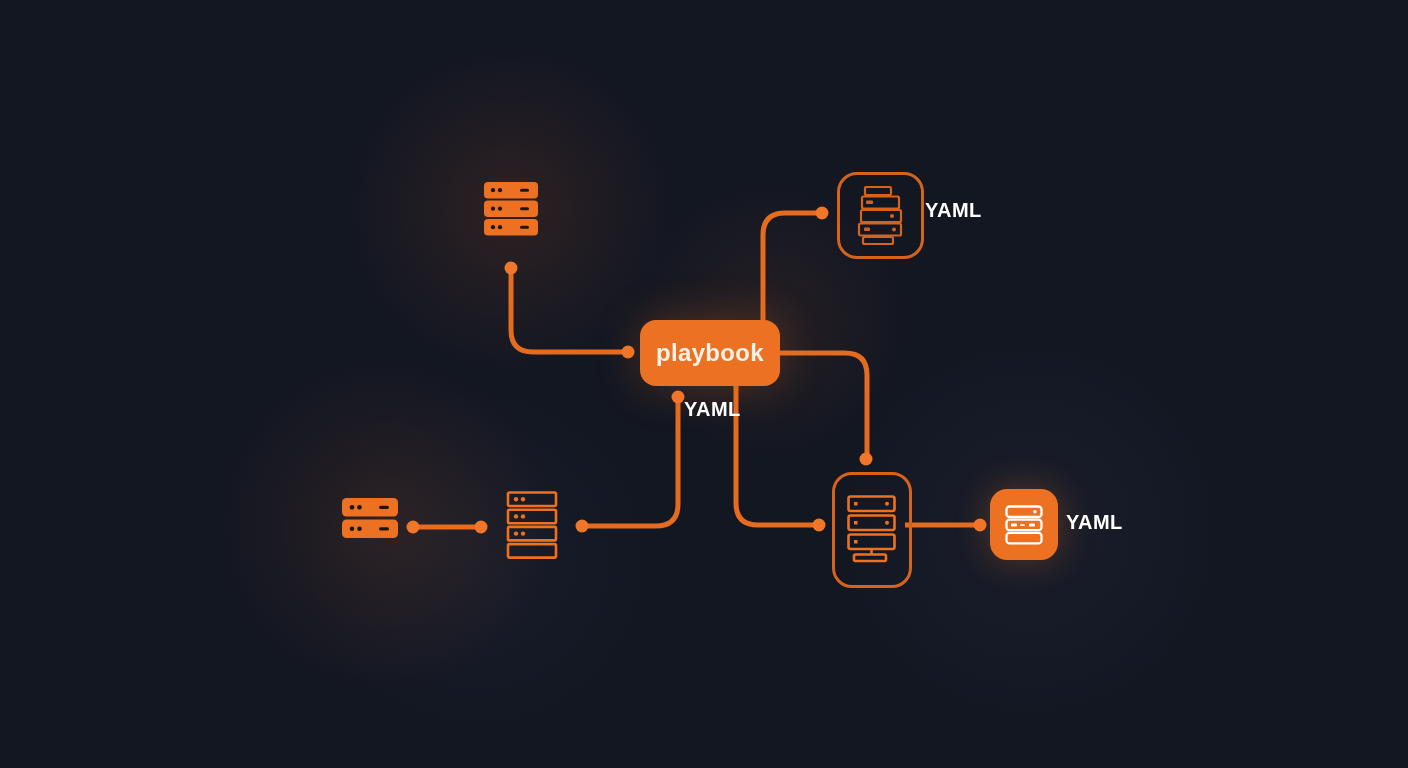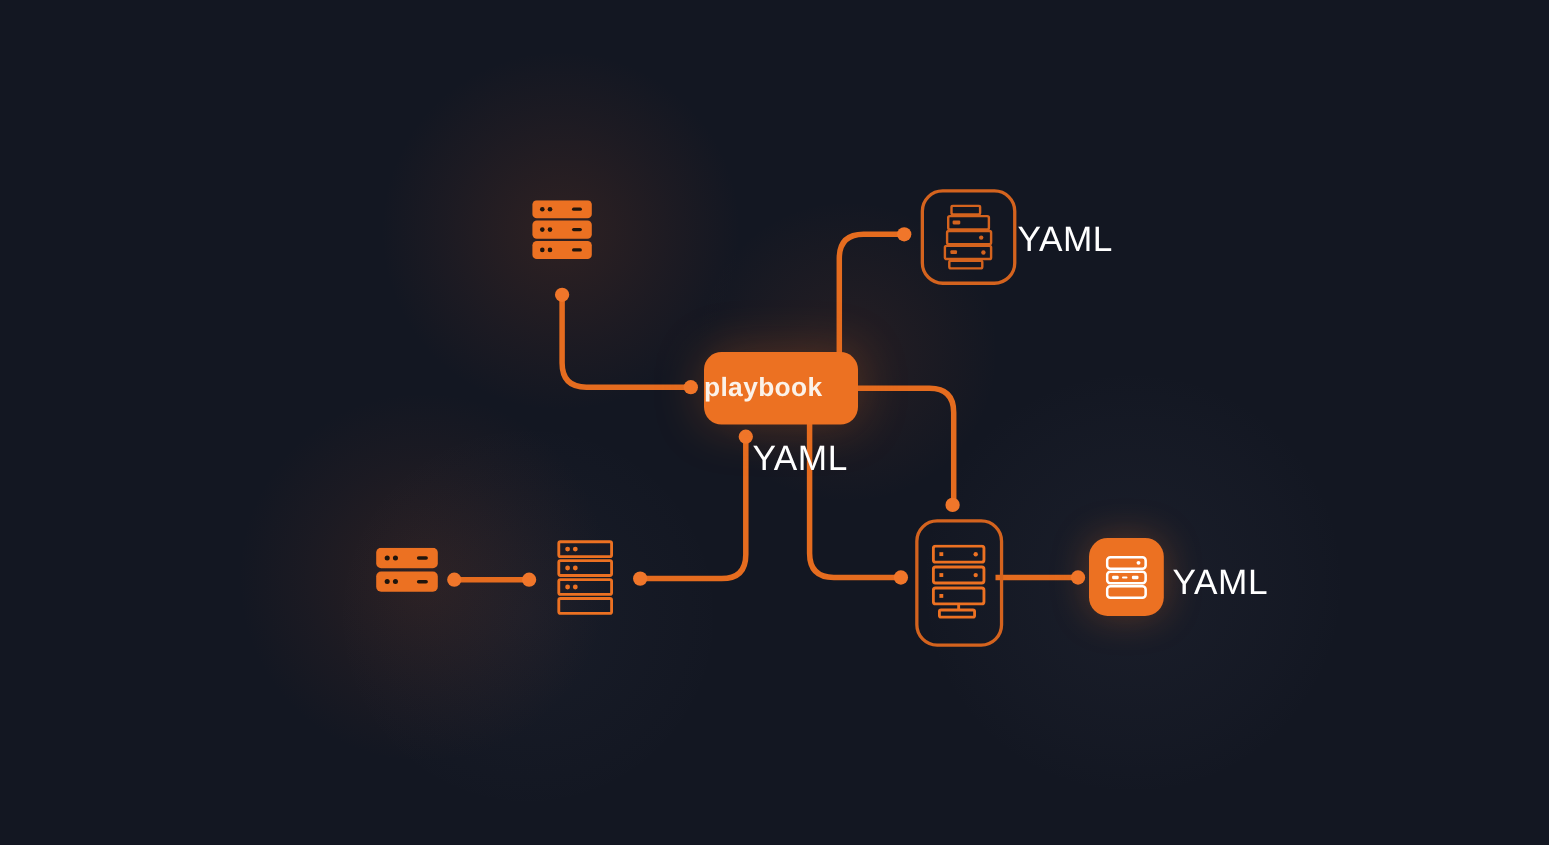--- a/index.html
+++ b/index.html
@@ -34,21 +34,21 @@
 
   svg.connectors{position:absolute;left:0;top:0;}
   .connectors path{fill:none;stroke:var(--line);stroke-width:5;}
   .connectors circle{fill:var(--dot);}
 
   .node-icon{position:absolute;}
 
   .playbook-box{
     position:absolute;left:640px;top:320px;width:140px;height:66px;
     background:var(--accent);border-radius:16px;
-    display:flex;align-items:center;
+    display:flex;align-items:center;justify-content:center;
     box-shadow:0 0 45px rgba(236,113,34,0.28);
   }
   .playbook-box .label{
     color:var(--playbook-text);font-size:24px;font-weight:bold;letter-spacing:0.3px;
   }
 
   .outline-node{
     position:absolute;border:3px solid var(--accent-deep);border-radius:20px;
     display:flex;align-items:center;justify-content:center;
   }
@@ -56,21 +56,21 @@
   .node-host{left:832px;top:472px;width:74px;height:110px;}
 
   .filled-node{
     position:absolute;left:990px;top:489px;width:68px;height:71px;
     background:var(--accent);border-radius:17px;
     display:flex;align-items:center;justify-content:center;
     box-shadow:0 0 35px rgba(236,113,34,0.30);
   }
 
   .yaml-label{
-    position:absolute;color:var(--text);font-size:32px;letter-spacing:0.5px;
+    position:absolute;color:var(--text);font-size:20px;letter-spacing:0.5px;font-weight:bold;
   }
   .yaml-label.top-right{left:925px;top:199px;}
   .yaml-label.below-playbook{left:684px;top:398px;}
   .yaml-label.right{left:1066px;top:511px;}
 </style>
 </head>
 <body>
 
 <div class="canvas">
 

